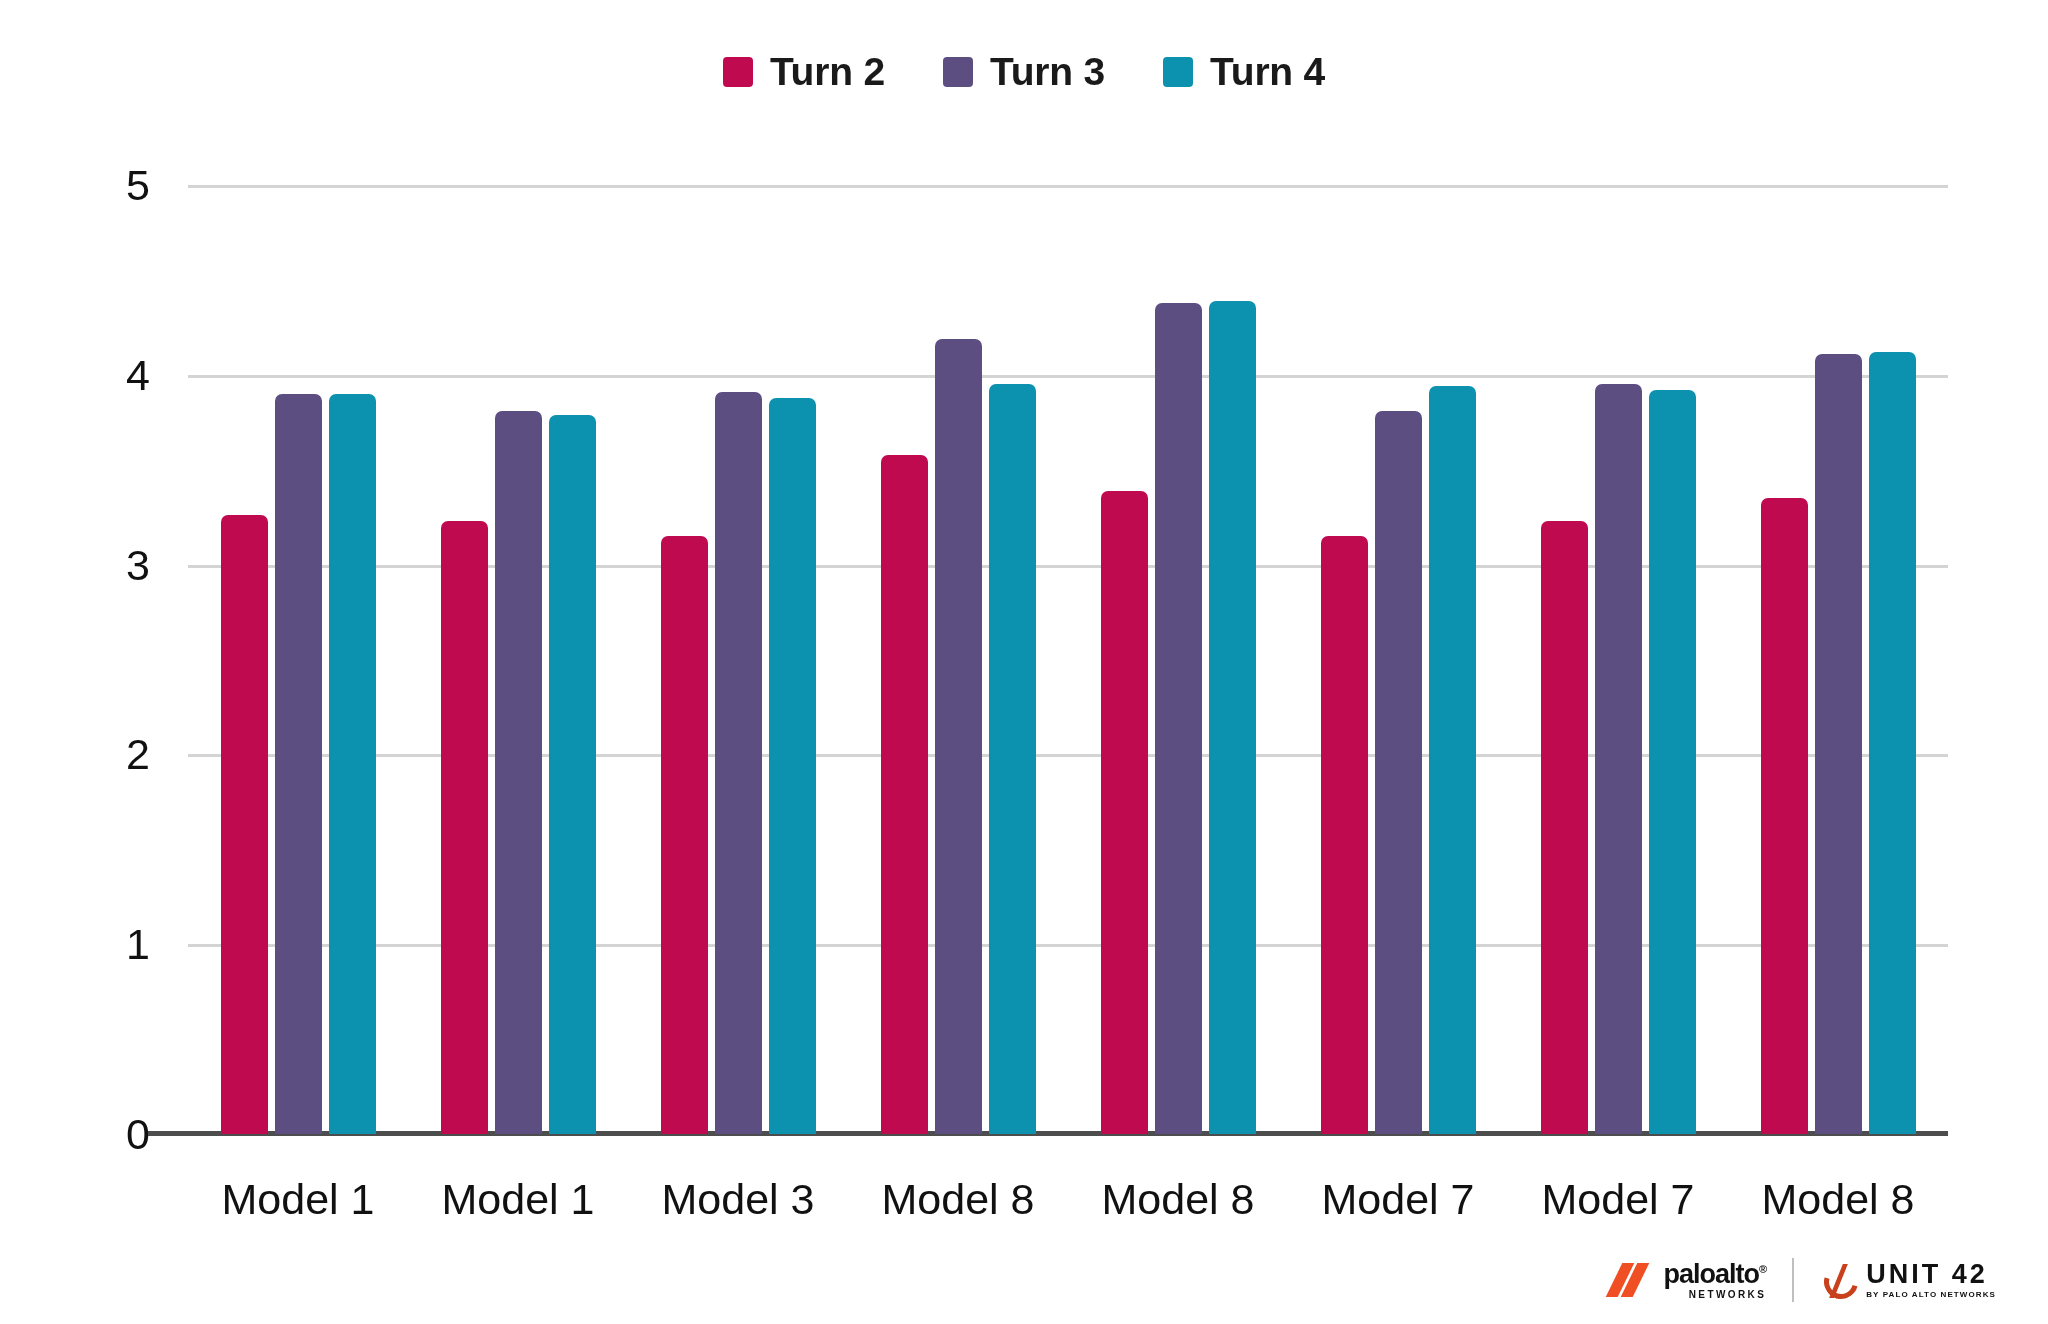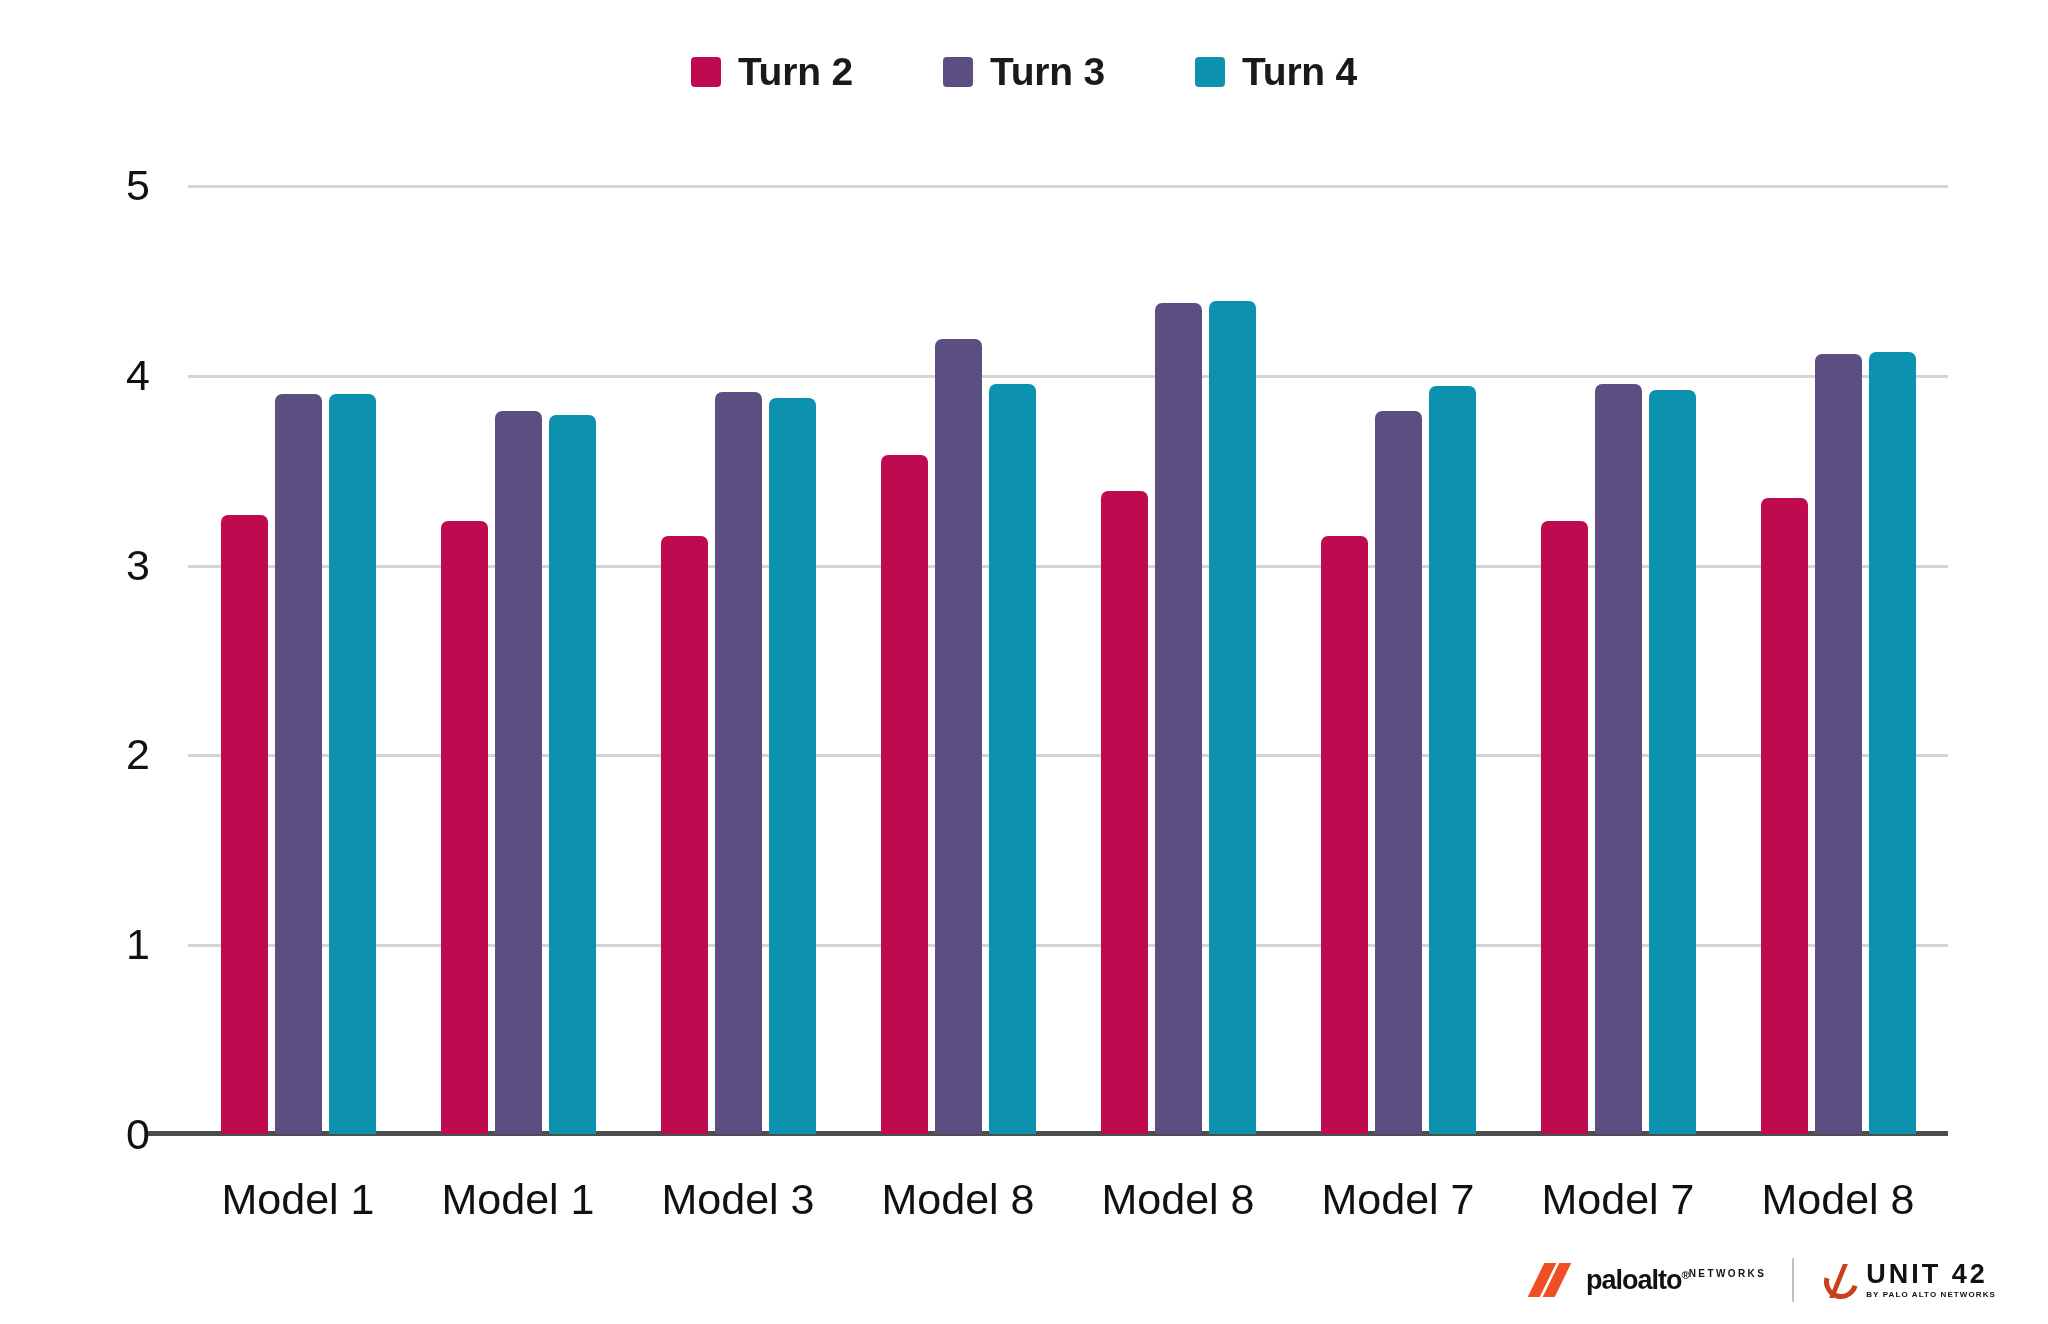--- a/index.html
+++ b/index.html
@@ -17,21 +17,21 @@
 
   
   #legend {
     position: absolute;
     left: 0;
     top: 52px;
     width: 2048px;
     display: flex;
     justify-content: center;
     align-items: center;
-    gap: 90px;
+    gap: 58px;
   }
   .legend-item {
     display: flex;
     align-items: center;
     gap: 17px;
   }
   .legend-swatch {
     width: 30px;
     height: 30px;
     border-radius: 4px;
@@ -152,21 +152,21 @@
     width: 12px;
     height: 34px;
     background: #F04E23;
     transform: skewX(-26deg);
     top: -3px;
   }
   .pan-mark i:nth-child(1) { left: 2px; }
   .pan-mark i:nth-child(2) { left: 17px; }
   .pan-wordmark {
     display: flex;
-    flex-direction: row;
+    flex-direction: column;
     line-height: 1;
   }
   .pan-name {
     font-size: 27px;
     font-weight: bold;
     color: #111111;
     letter-spacing: -1px;
     position: relative;
   }
   .pan-reg {

